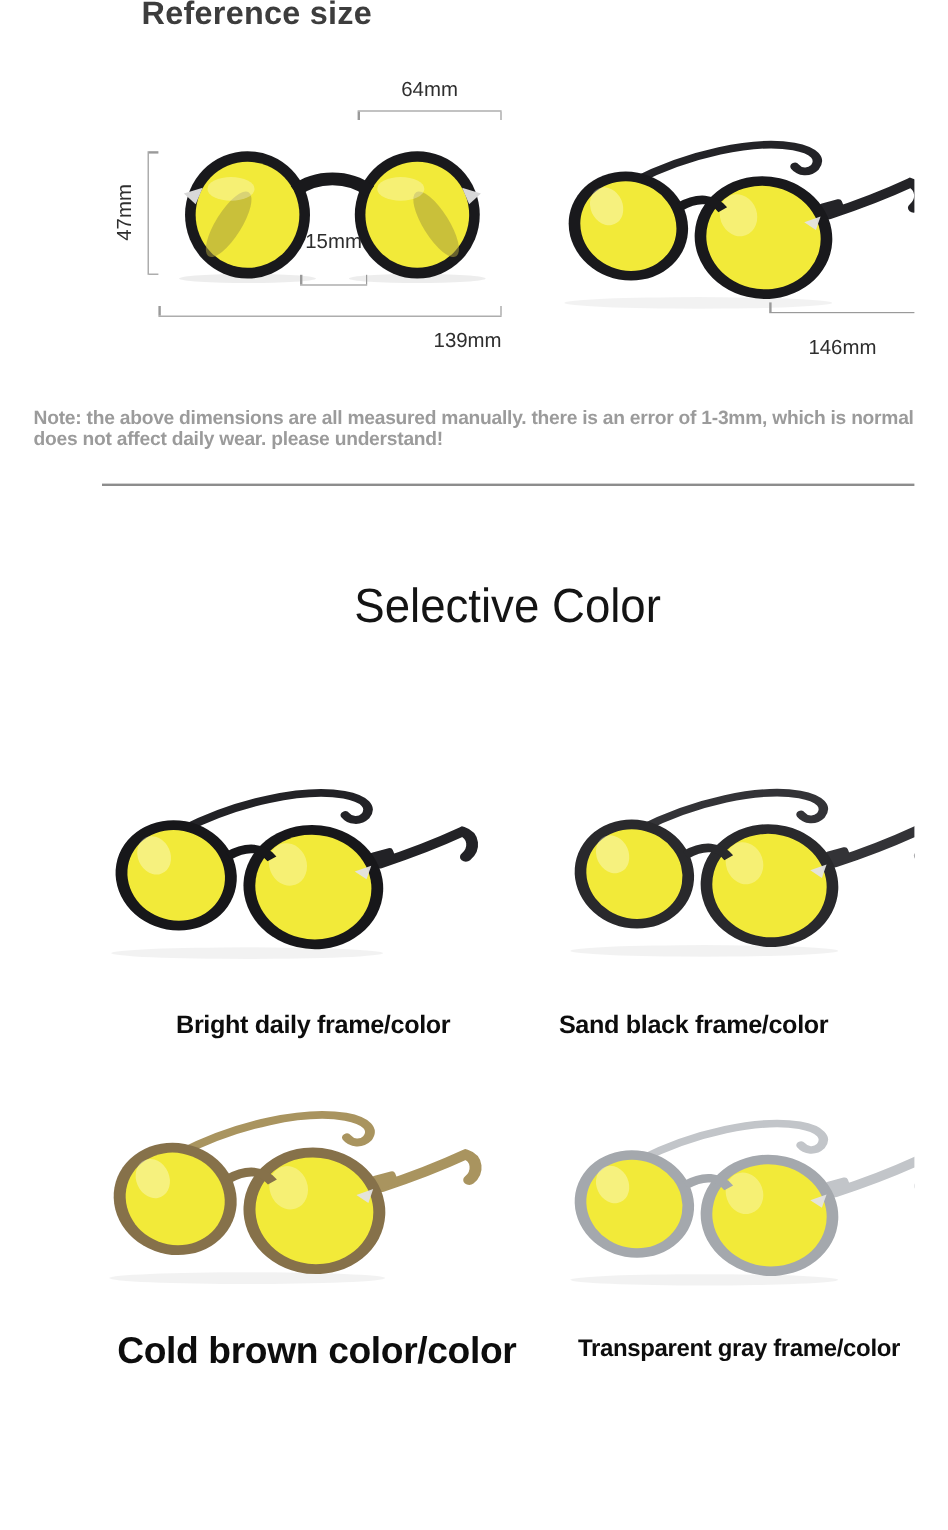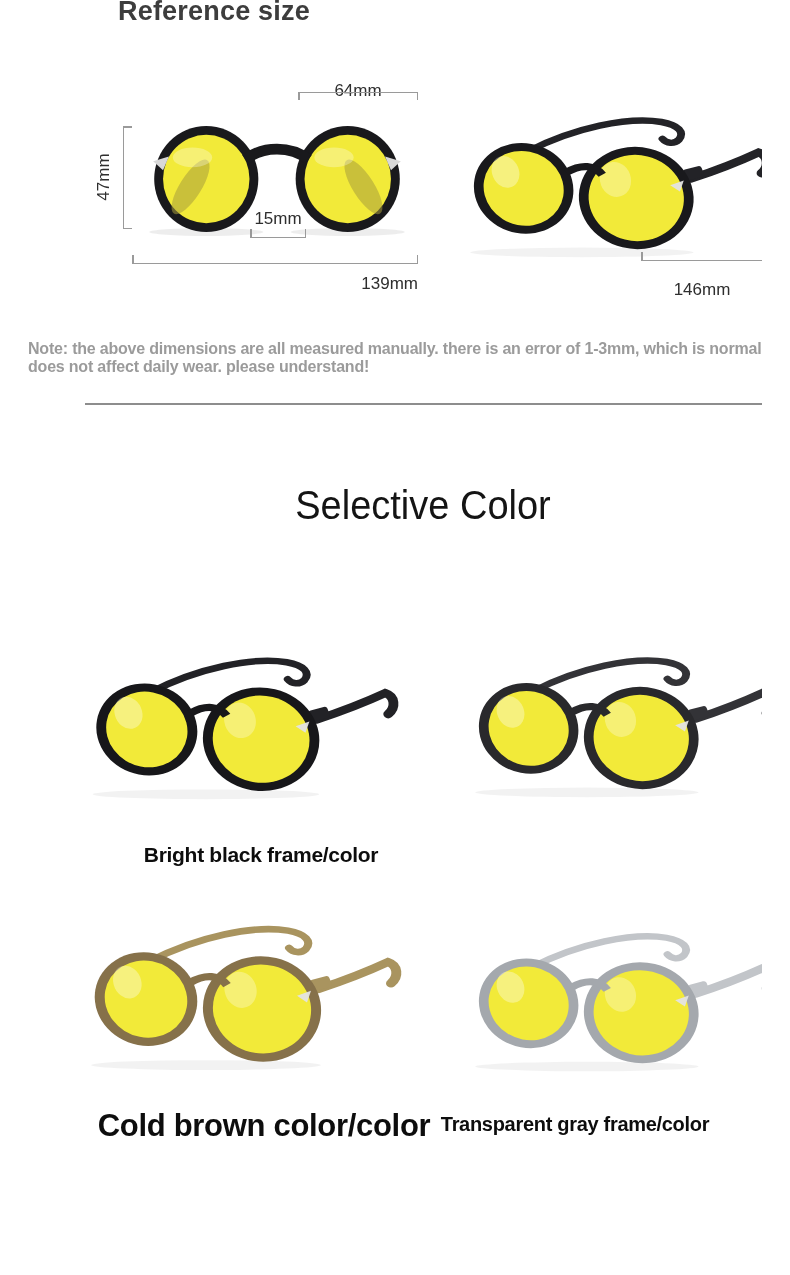--- a/index.html
+++ b/index.html
@@ -58,21 +58,21 @@
   
   .gsvg{ position:absolute; display:block; }
   
   .cap{
     position:absolute; text-align:center; font-weight:700; color:#0d0d0d;
     letter-spacing:-.3px; white-space:nowrap;
   }
   .cap1{ left:58px;  top:843px;  width:350px; font-size:21px; }
   .cap2{ left:375px; top:843px;  width:350px; font-size:21px; }
   .cap3{ left:56px;  top:1108px; width:360px; font-size:31px; }
-  .cap4{ left:372px; top:1113px; width:350px; font-size:20px; }
+  .cap4{ left:372px; top:1113px; width:350px; font-size:20px;text-align:right; }
 </style>
 </head>
 <body>
 
 <svg width="0" height="0" style="position:absolute" aria-hidden="true">
   <defs>
 
     <symbol id="glasses-front" viewBox="0 0 292 114">
       <ellipse cx="74" cy="110" rx="58" ry="4" fill="#000" opacity="0.07"></ellipse>
       <ellipse cx="218" cy="110" rx="58" ry="4" fill="#000" opacity="0.07"></ellipse>
@@ -115,49 +115,50 @@
   <div class="ref-title">Reference size</div>
 
   <svg class="gsvg" style="left: 104px; top: 124px; --frame: #19191c; --temple: #232327; --lens: #f2ea39;" width="290" height="112">
     <use href="#glasses-front"></use>
   </svg>
 
   <svg class="gsvg" style="left: 418px; top: 102px; --frame: #19191c; --temple: #232327; --lens: #f2ea39;" width="330" height="160" viewBox="0 0 340 200" preserveAspectRatio="none">
     <use href="#glasses-3q"></use>
   </svg>
 
-  <div class="dim" style="left:270px; top:82px; width:120px;">64mm</div>
+  <div class="dim" style="left:270px; top:66px; width:120px;">64mm</div>
   <div class="bk h-down" style="left:270px; top:92px; width:120px;"></div>
 
   <div class="dim v" style="left:50px; top:168px; width:52px;">47mm</div>
   <div class="bk v-right" style="left:95px; top:126px; height:103px;"></div>
 
-  <div class="dim" style="left:222px; top:210px; width:56px;">15mm</div>
+  <div class="dim" style="left:222px; top:193px; width:56px;">15mm</div>
   <div class="bk h-up" style="left:222px; top:230px; width:56px;"></div>
 
   <div class="bk h-up" style="left:104px; top:256px; width:286px;"></div>
   <div class="dim" style="left:104px; top:275px; width:286px;text-align:right;">139mm</div>
 
   <div class="bk h-up" style="left:613px; top:253px; width:122px;"></div>
   <div class="dim" style="left:613px; top:281px; width:122px;">146mm</div>
 
   <div class="note">Note: the above dimensions are all measured manually. there is an error of 1-3mm, which is normal and does not affect daily wear. please understand!</div>
 
   <div class="divider"></div>
 
   <div class="sel-title">Selective Color</div>
 
   <svg class="gsvg" style="left: 40px; top: 642px; --frame: #17171a; --temple: #222226; --lens: #f2ea39;" width="335" height="162" viewBox="0 0 340 200" preserveAspectRatio="none">
     <use href="#glasses-3q"></use>
   </svg>
-  <div class="cap cap1">Bright black frame/color</div>
+  <div class="cap cap1">Bright daily frame/color</div>
 
   <svg class="gsvg" style="left: 423px; top: 642px; --frame: #29292c; --temple: #333337; --lens: #f2ea39;" width="330" height="160" viewBox="0 0 340 200" preserveAspectRatio="none">
     <use href="#glasses-3q"></use>
   </svg>
+  <div class="cap cap2">Sand black frame/color</div>
 
   <svg class="gsvg" style="left: 38px; top: 910px; --frame: #86714a; --temple: #a9945f; --lens: #f2ea39;" width="340" height="165" viewBox="0 0 340 200" preserveAspectRatio="none">
     <use href="#glasses-3q"></use>
   </svg>
   <div class="cap cap3">Cold brown color/color</div>
 
   <svg class="gsvg" style="left: 423px; top: 918px; --frame: #a4a8ad; --temple: #c2c5c9; --lens: #f2ea39;" width="330" height="158" viewBox="0 0 340 200" preserveAspectRatio="none">
     <use href="#glasses-3q"></use>
   </svg>
   <div class="cap cap4">Transparent gray frame/color</div>

